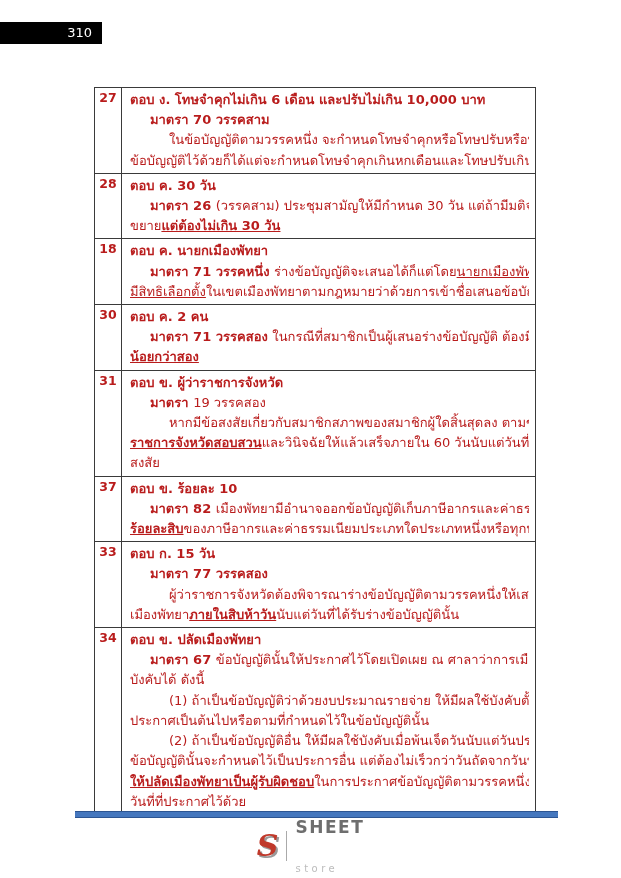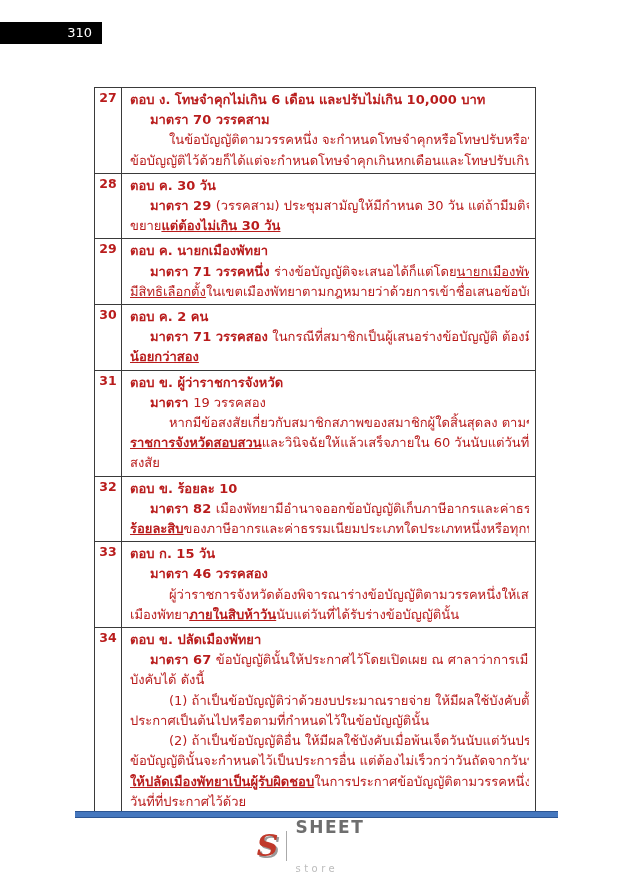--- a/index.html
+++ b/index.html
@@ -57,26 +57,26 @@
             <div class="line"><span class="seg-b">ตอบ ง.  โทษจำคุกไม่เกิน 6 เดือน และปรับไม่เกิน 10,000 บาท</span></div>
             <div class="line ind1"><span class="seg-b">มาตรา 70  วรรคสาม</span></div>
             <div class="line ind2"><span>ในข้อบัญญัติตามวรรคหนึ่ง จะกำหนดโทษจำคุกหรือโทษปรับหรือทั้งจำและปรับผู้ ละเมิด</span></div>
             <div class="line"><span>ข้อบัญญัติไว้ด้วยก็ได้แต่จะกำหนดโทษจำคุกเกินหกเดือนและโทษปรับเกินหนึ่งหมื่นบาทไม่ได้</span></div>
           </td>
         </tr>
         <tr>
           <td class="num">28</td>
           <td class="content">
             <div class="line"><span class="seg-b">ตอบ ค. 30 วัน</span></div>
-            <div class="line ind1"><span class="seg-b">มาตรา 29 </span><span>(วรรคสาม) ประชุมสามัญให้มีกำหนด 30 วัน แต่ถ้ามีมติจากสภาเมืองพัทยาให้</span></div>
+            <div class="line ind1"><span class="seg-b">มาตรา 26 </span><span>(วรรคสาม) ประชุมสามัญให้มีกำหนด 30 วัน แต่ถ้ามีมติจากสภาเมืองพัทยาให้</span></div>
             <div class="line"><span>ขยาย</span><span class="seg-bu">แต่ต้องไม่เกิน 30 วัน</span></div>
           </td>
         </tr>
         <tr>
-          <td class="num">29</td>
+          <td class="num">18</td>
           <td class="content">
             <div class="line"><span class="seg-b">ตอบ ค. นายกเมืองพัทยา</span></div>
             <div class="line ind1"><span class="seg-b">มาตรา 71 วรรคหนึ่ง </span><span>ร่างข้อบัญญัติจะเสนอได้ก็แต่โดย</span><span class="seg-u">นายกเมืองพัทยา สมาชิก หรือราษฎร ผู้</span></div>
             <div class="line"><span class="seg-u">มีสิทธิเลือกตั้ง</span><span>ในเขตเมืองพัทยาตามกฎหมายว่าด้วยการเข้าชื่อเสนอข้อบัญญัติท้องถิ่น</span></div>
           </td>
         </tr>
         <tr>
           <td class="num">30</td>
           <td class="content">
             <div class="line"><span class="seg-b">ตอบ ค. 2 คน</span></div>
@@ -88,32 +88,32 @@
           <td class="num">31</td>
           <td class="content">
             <div class="line"><span class="seg-b">ตอบ ข. ผู้ว่าราชการจังหวัด</span></div>
             <div class="line ind1"><span class="seg-b">มาตรา </span><span>19 วรรคสอง</span></div>
             <div class="line ind2"><span>หากมีข้อสงสัยเกี่ยวกับสมาชิกสภาพของสมาชิกผู้ใดสิ้นสุดลง ตามข้อ 4, 5, 6 </span></div>
             <div class="line"><span class="seg-bu">ราชการจังหวัดสอบสวน</span><span>และวินิจฉัยให้แล้วเสร็จภายใน 60 วันนับแต่วันที่ผู้ว่าฯ เห็นว่ามีเหตุอันควร</span></div>
             <div class="line"><span>สงสัย</span></div>
           </td>
         </tr>
         <tr>
-          <td class="num">32</td>
+          <td class="num">37</td>
           <td class="content">
             <div class="line"><span class="seg-b">ตอบ ข. ร้อยละ 10</span></div>
             <div class="line ind1"><span class="seg-b">มาตรา 82 </span><span>เมืองพัทยามีอำนาจออกข้อบัญญัติเก็บภาษีอากรและค่าธรรมเนียมเพิ่มขึ้น  </span></div>
             <div class="line"><span class="seg-bu">ร้อยละสิบ</span><span>ของภาษีอากรและค่าธรรมเนียมประเภทใดประเภทหนึ่งหรือทุกประเภ</span></div>
           </td>
         </tr>
         <tr>
           <td class="num">33</td>
           <td class="content">
             <div class="line"><span class="seg-b">ตอบ ก. 15 วัน</span></div>
-            <div class="line ind1"><span class="seg-b">มาตรา 46 วรรคสอง</span></div>
+            <div class="line ind1"><span class="seg-b">มาตรา 77 วรรคสอง</span></div>
             <div class="line ind2"><span>ผู้ว่าราชการจังหวัดต้องพิจารณาร่างข้อบัญญัติตามวรรคหนึ่งให้เสร็จและส่งคืน ประธานสภา</span></div>
             <div class="line"><span>เมืองพัทยา</span><span class="seg-bu">ภายในสิบห้าวัน</span><span>นับแต่วันที่ได้รับร่างข้อบัญญัตินั้น</span></div>
           </td>
         </tr>
         <tr>
           <td class="num">34</td>
           <td class="content">
             <div class="line"><span class="seg-b">ตอบ ข. ปลัดเมืองพัทยา</span></div>
             <div class="line ind1"><span class="seg-b">มาตรา 67 </span><span>ข้อบัญญัตินั้นให้ประกาศไว้โดยเปิดเผย ณ ศาลาว่าการเมืองพัทยาและให้มีผลใช้</span></div>
             <div class="line"><span>บังคับได้ ดังนี้</span></div>

